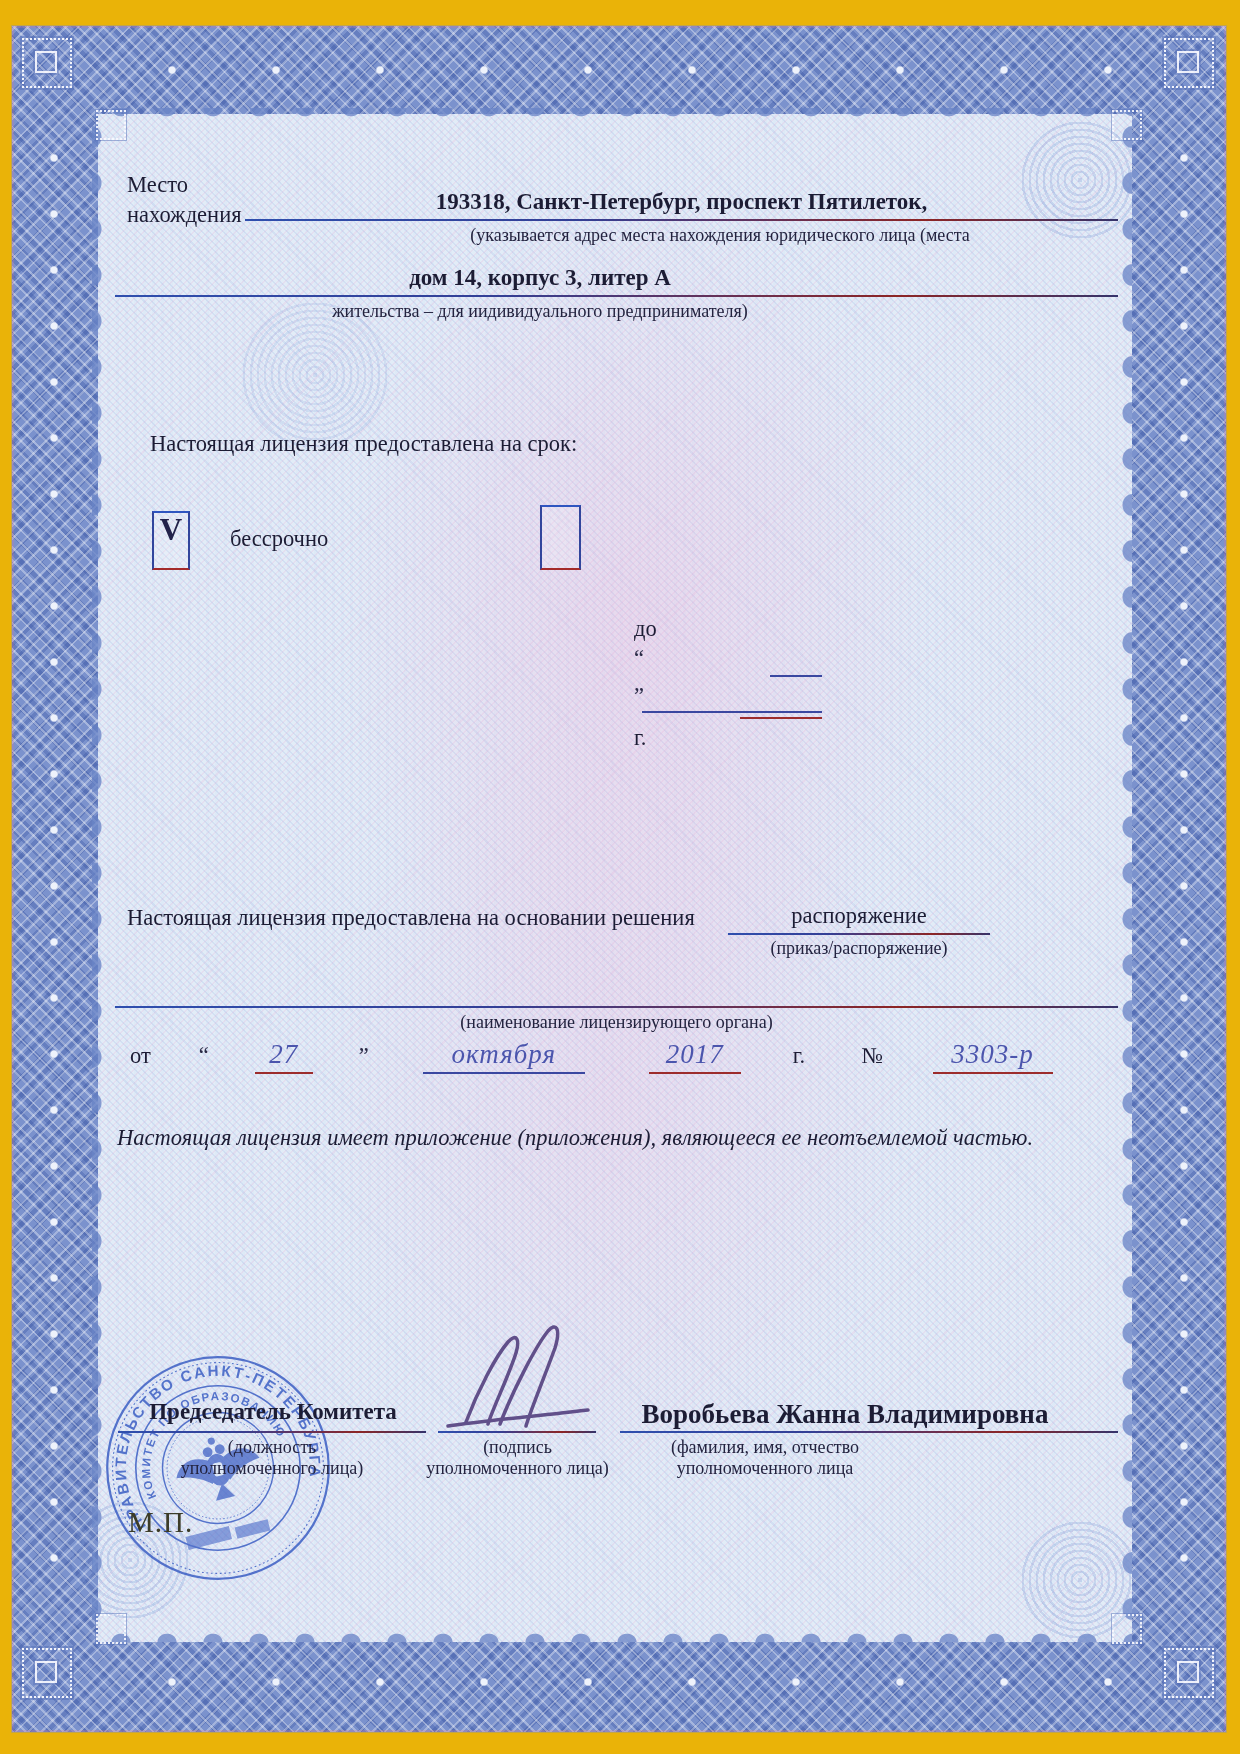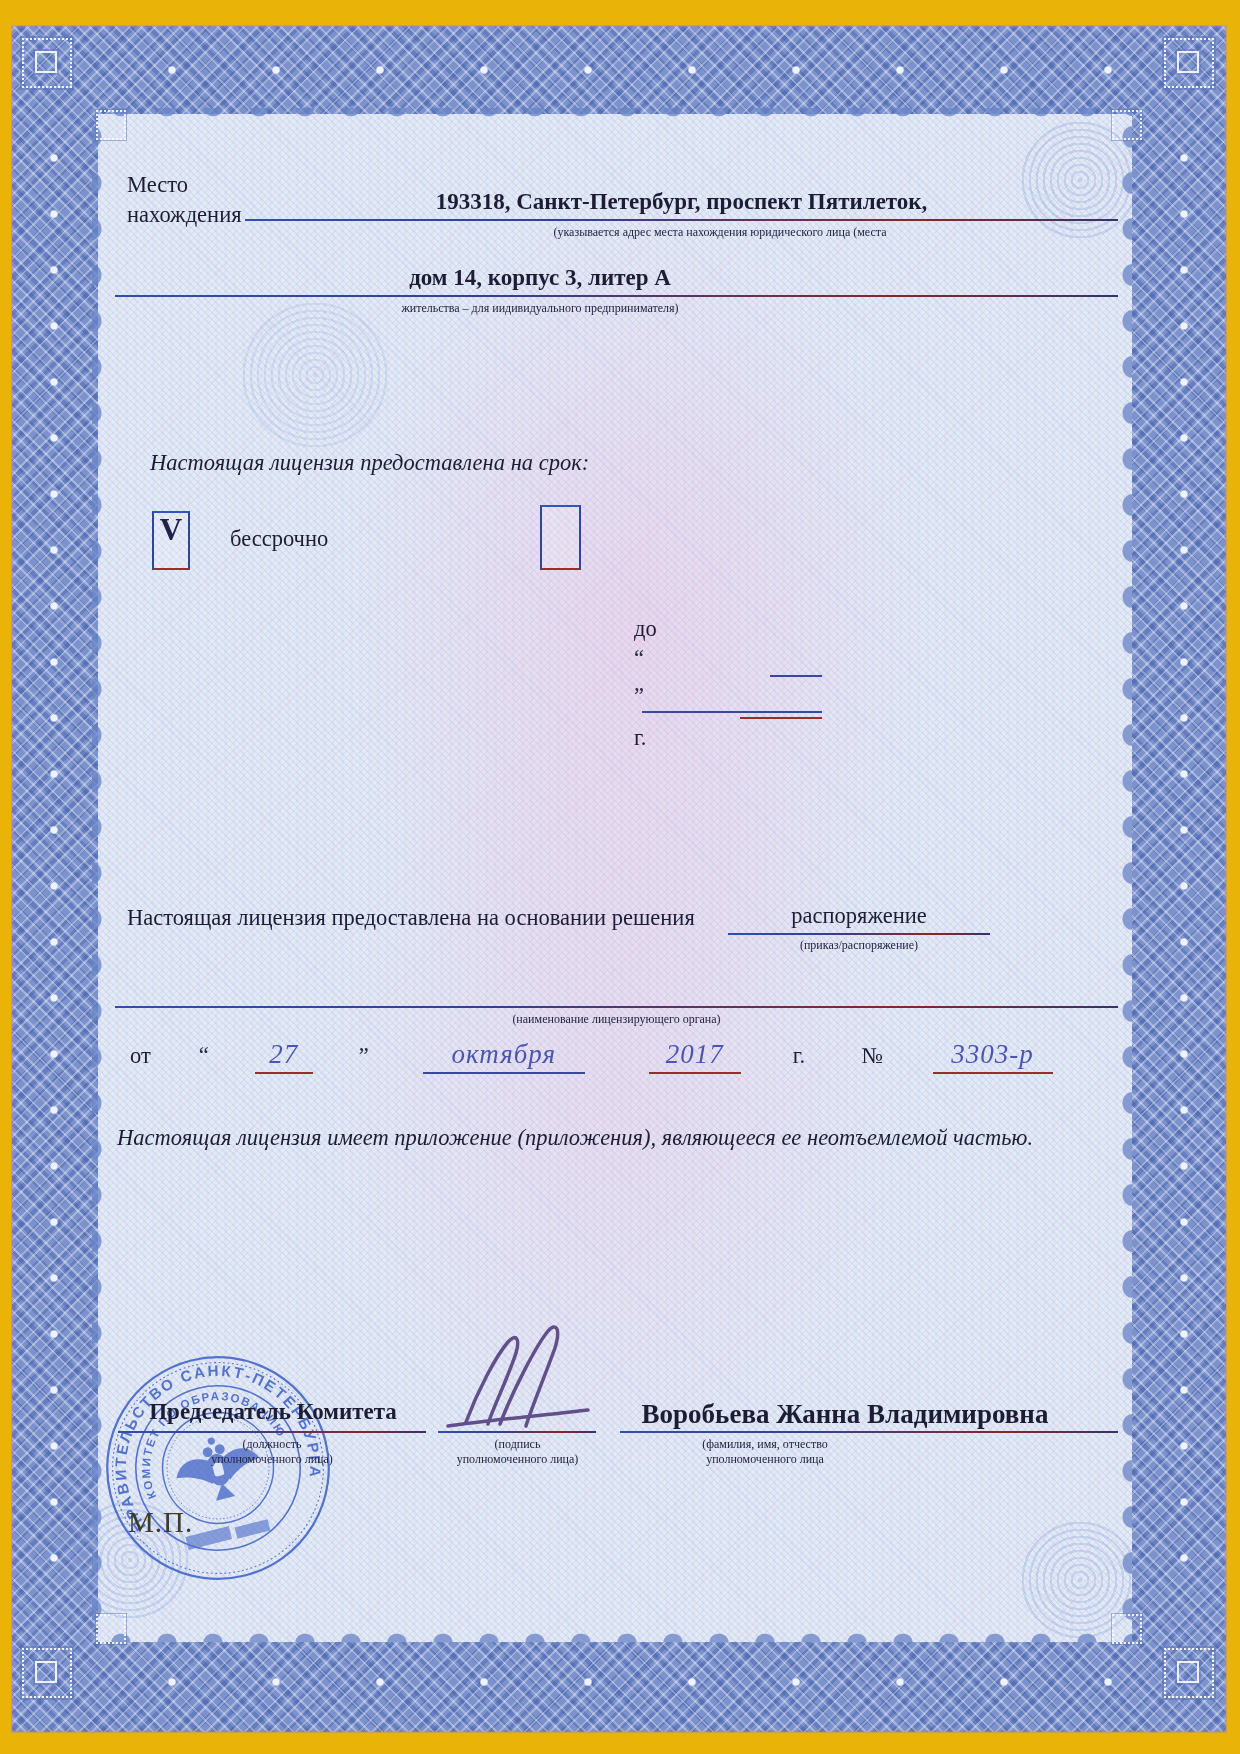--- a/index.html
+++ b/index.html
@@ -79,21 +79,21 @@
     opacity:.75; pointer-events:none;}
   .rosette.tl{left:240px; top:300px; width:150px; height:150px; opacity:.5;}
   .rosette.tr{left:1020px;top:120px;}
   .rosette.bl{left:70px;  top:1500px;}
   .rosette.br{left:1020px;top:1520px;}
   
   .abs{position:absolute;}
   .t{font-size:22.5px; line-height:1.35;}
   .bold{font-weight:bold;}
   .center{text-align:center;}
-  .caption{font-size:12px; color:#23233f;}
+  .caption{font-size:18px; color:#23233f;}
   .rule{position:absolute; height:2px;
     background:linear-gradient(90deg,#2f4fae 0%, #333f96 38%, #8c2525 78%, #35336b 100%);}
   .useg{display:inline-block; border-bottom:2px solid #3a47a0; align-self:flex-end; margin:0 0 4px 0;}
   .useg.red{border-bottom-color:#9c2c2c;}
   .flexrow{display:flex; align-items:baseline;}
   .hw{font-style:italic; color:#4b55ad; font-size:27px; font-weight:normal;
       transform:rotate(-2deg); letter-spacing:1px; text-align:center;}
   .hwseg{display:inline-block; text-align:center; border-bottom:2px solid #3a47a0; margin:0 6px;}
   .hwseg.red{border-bottom-color:#9c2c2c;}
   .checkbox{position:absolute; border:2px solid #31459c; border-top-color:#2e55c0; border-bottom-color:#a32a2a;
@@ -137,21 +137,21 @@
     <div>нахождения</div>
   </div>
   <div class="abs t bold center" style="left:245px; top:186px; width:873px; font-size:23px;">193318, Санкт-Петербург, проспект Пятилеток,</div>
   <div class="rule" style="left:245px; top:219px; width:873px;"></div>
   <div class="abs caption center" style="left:420px; top:225px; width:600px;">(указывается адрес места нахождения юридического лица (места</div>
 
   <div class="abs t bold center" style="left:160px; top:262px; width:760px; font-size:23px;">дом 14, корпус 3, литер А</div>
   <div class="rule" style="left:115px; top:295px; width:1003px;"></div>
   <div class="abs caption center" style="left:115px; top:301px; width:850px;">жительства – для иидивидуального предпринимателя)</div>
 
-  <div class="abs t" style="left:150px; top:448px;font-style:italic;">Настоящая лицензия предоставлена на срок:</div>
+  <div class="abs t" style="left:150px; top:429px;">Настоящая лицензия предоставлена на срок:</div>
 
   <div class="checkbox" style="left:152px; top:511px; width:34px; height:55px;">
     <span class="mark">V</span>
   </div>
   <div class="abs t" style="left:230px; top:524px;">бессрочно</div>
 
   <div class="checkbox" style="left:540px; top:505px; width:37px; height:61px;"></div>
   <div class="abs flexrow t" style="left:620px; top:614px; height:36px;flex-direction:column;">
     <span>до</span>
     <span class="quote" style="margin-left:10px;">“</span>

